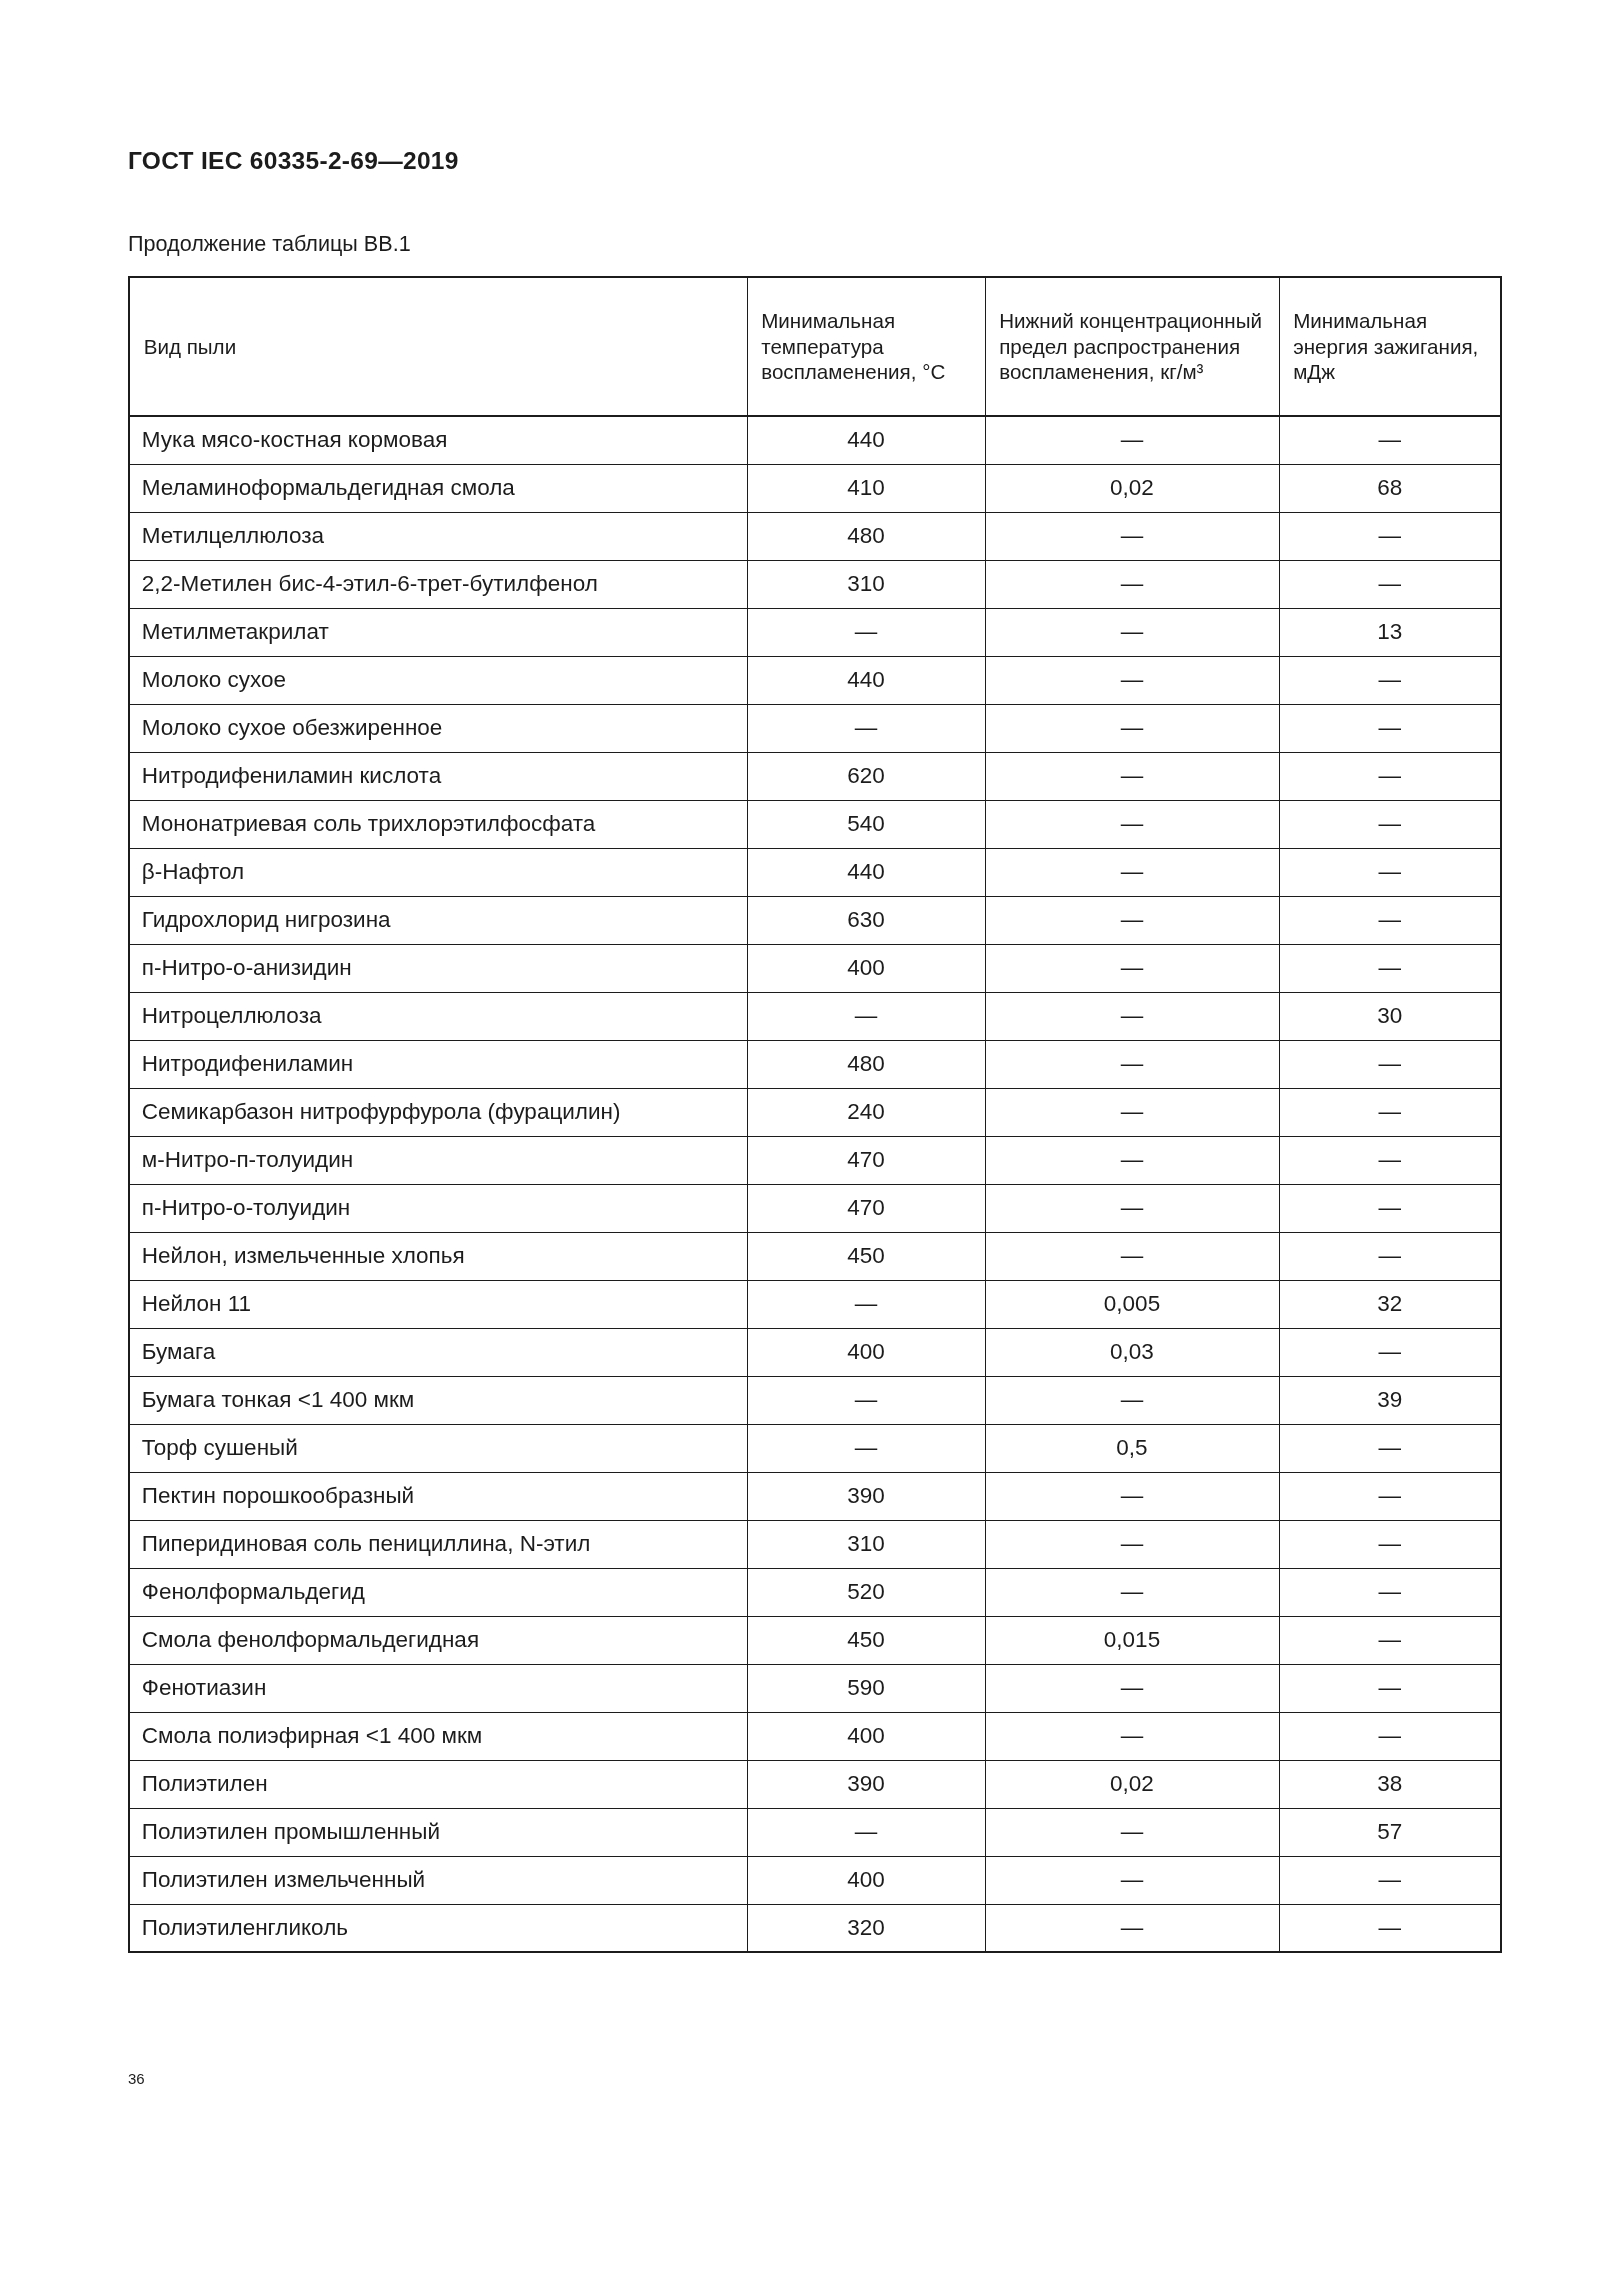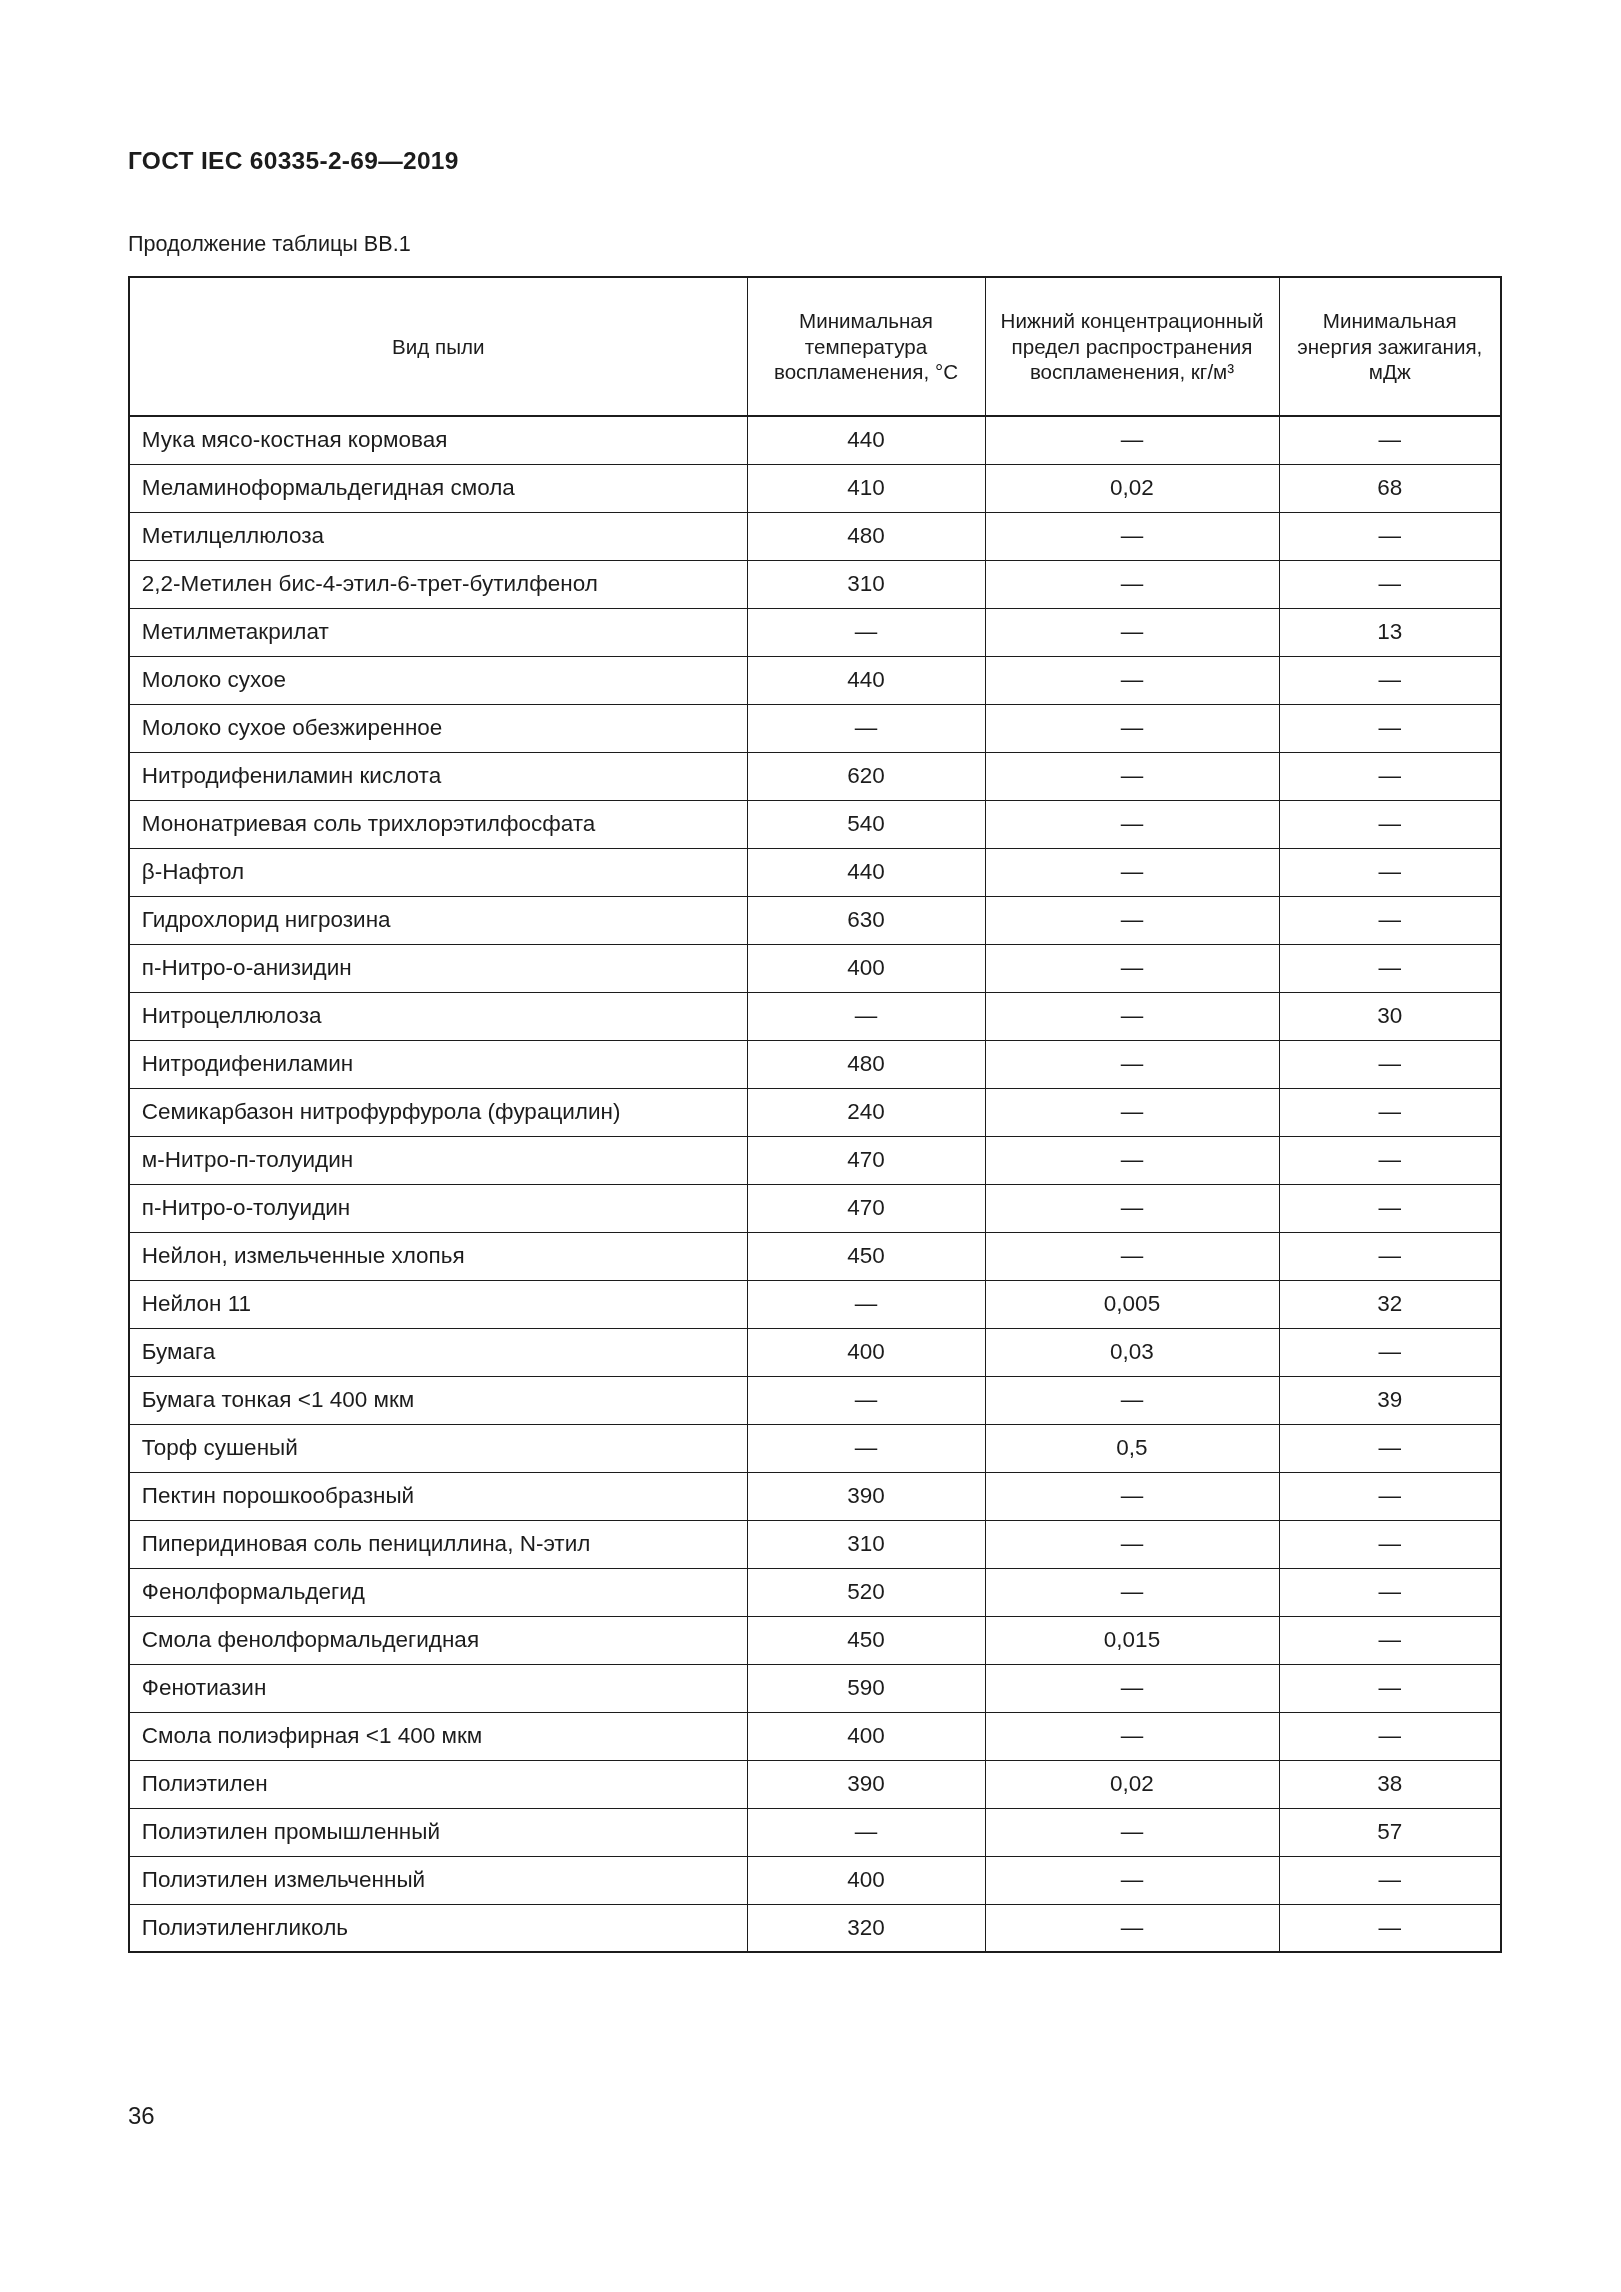--- a/index.html
+++ b/index.html
@@ -41,43 +41,42 @@
   .dust-table td {
     border: 1px solid #1c1c1c;
   }
   .dust-table thead tr {
     border-bottom: 2.9px solid #1c1c1c;
   }
   .dust-table th {
     font-weight: 400;
     font-size: 20.6px;
     line-height: 1.25;
-    text-align: center;
+    text-align: left;
     vertical-align: middle;
     height: 139px;
     padding: 7.8px 13.7px;
   }
   .dust-table td {
     font-size: 22.5px;
     height: 48px;
     vertical-align: middle;
     padding: 2px 11.8px;
     white-space: nowrap;
     overflow: hidden;
   }
   .dust-table td.center {
     text-align: center;
     padding: 2px 3.9px;
   }
   .page-number {
     position: absolute;
     left: 128px;
     top: 2070px;
-    font-size: 24px;
-    margin-top: 32px;
+    font-size: 15px;
   }
 </style>
 </head>
 <body>
 
 <div class="page">
 
   <div class="doc-header">ГОСТ IEC 60335-2-69—2019</div>
 
   <div class="caption">Продолжение таблицы ВВ.1</div>

